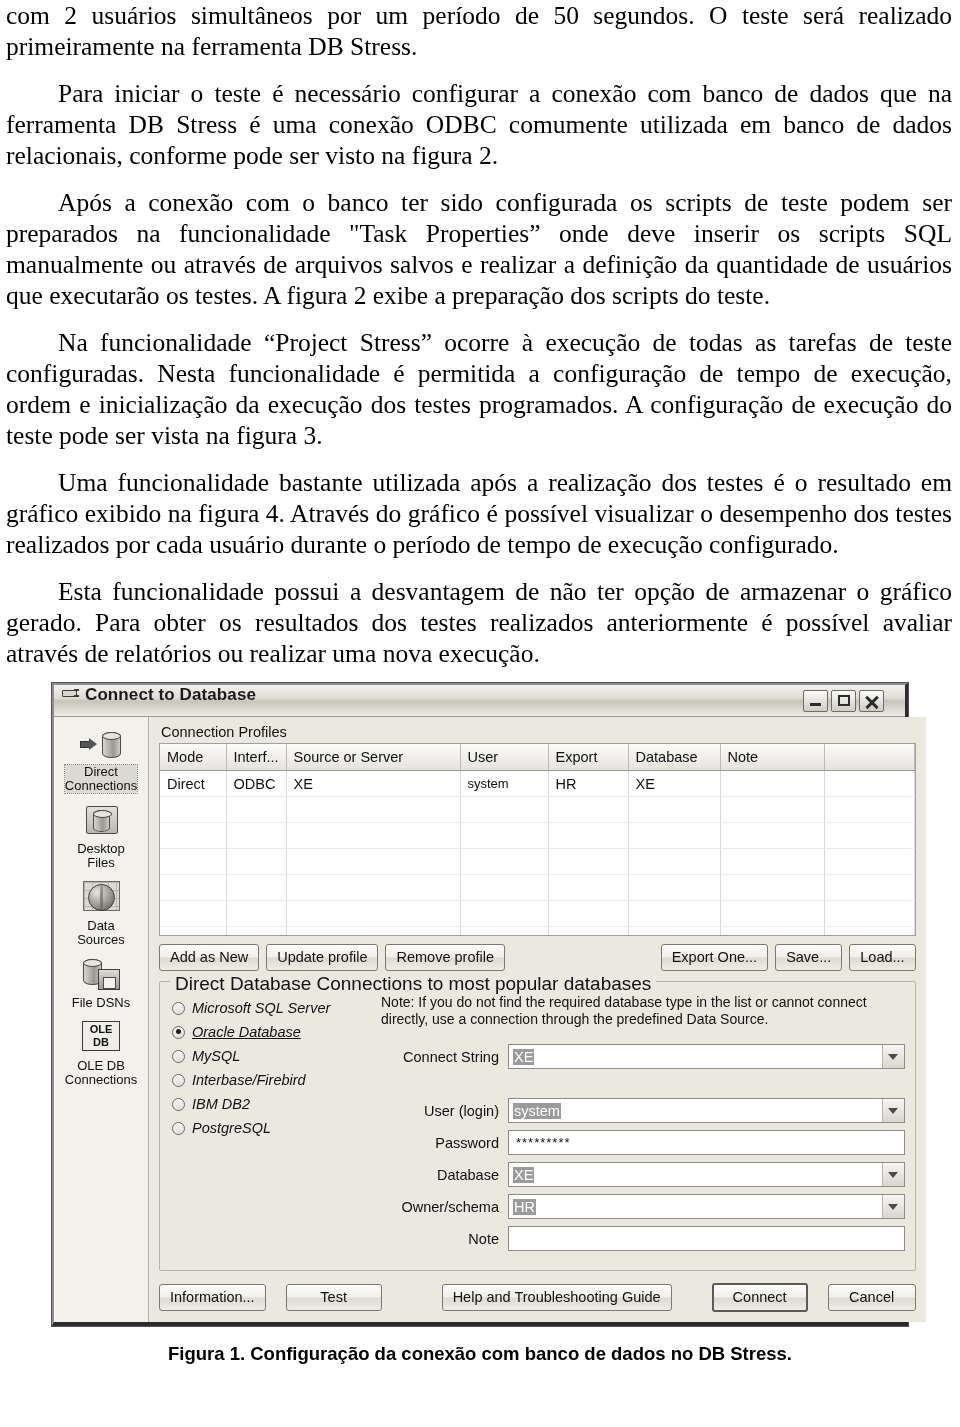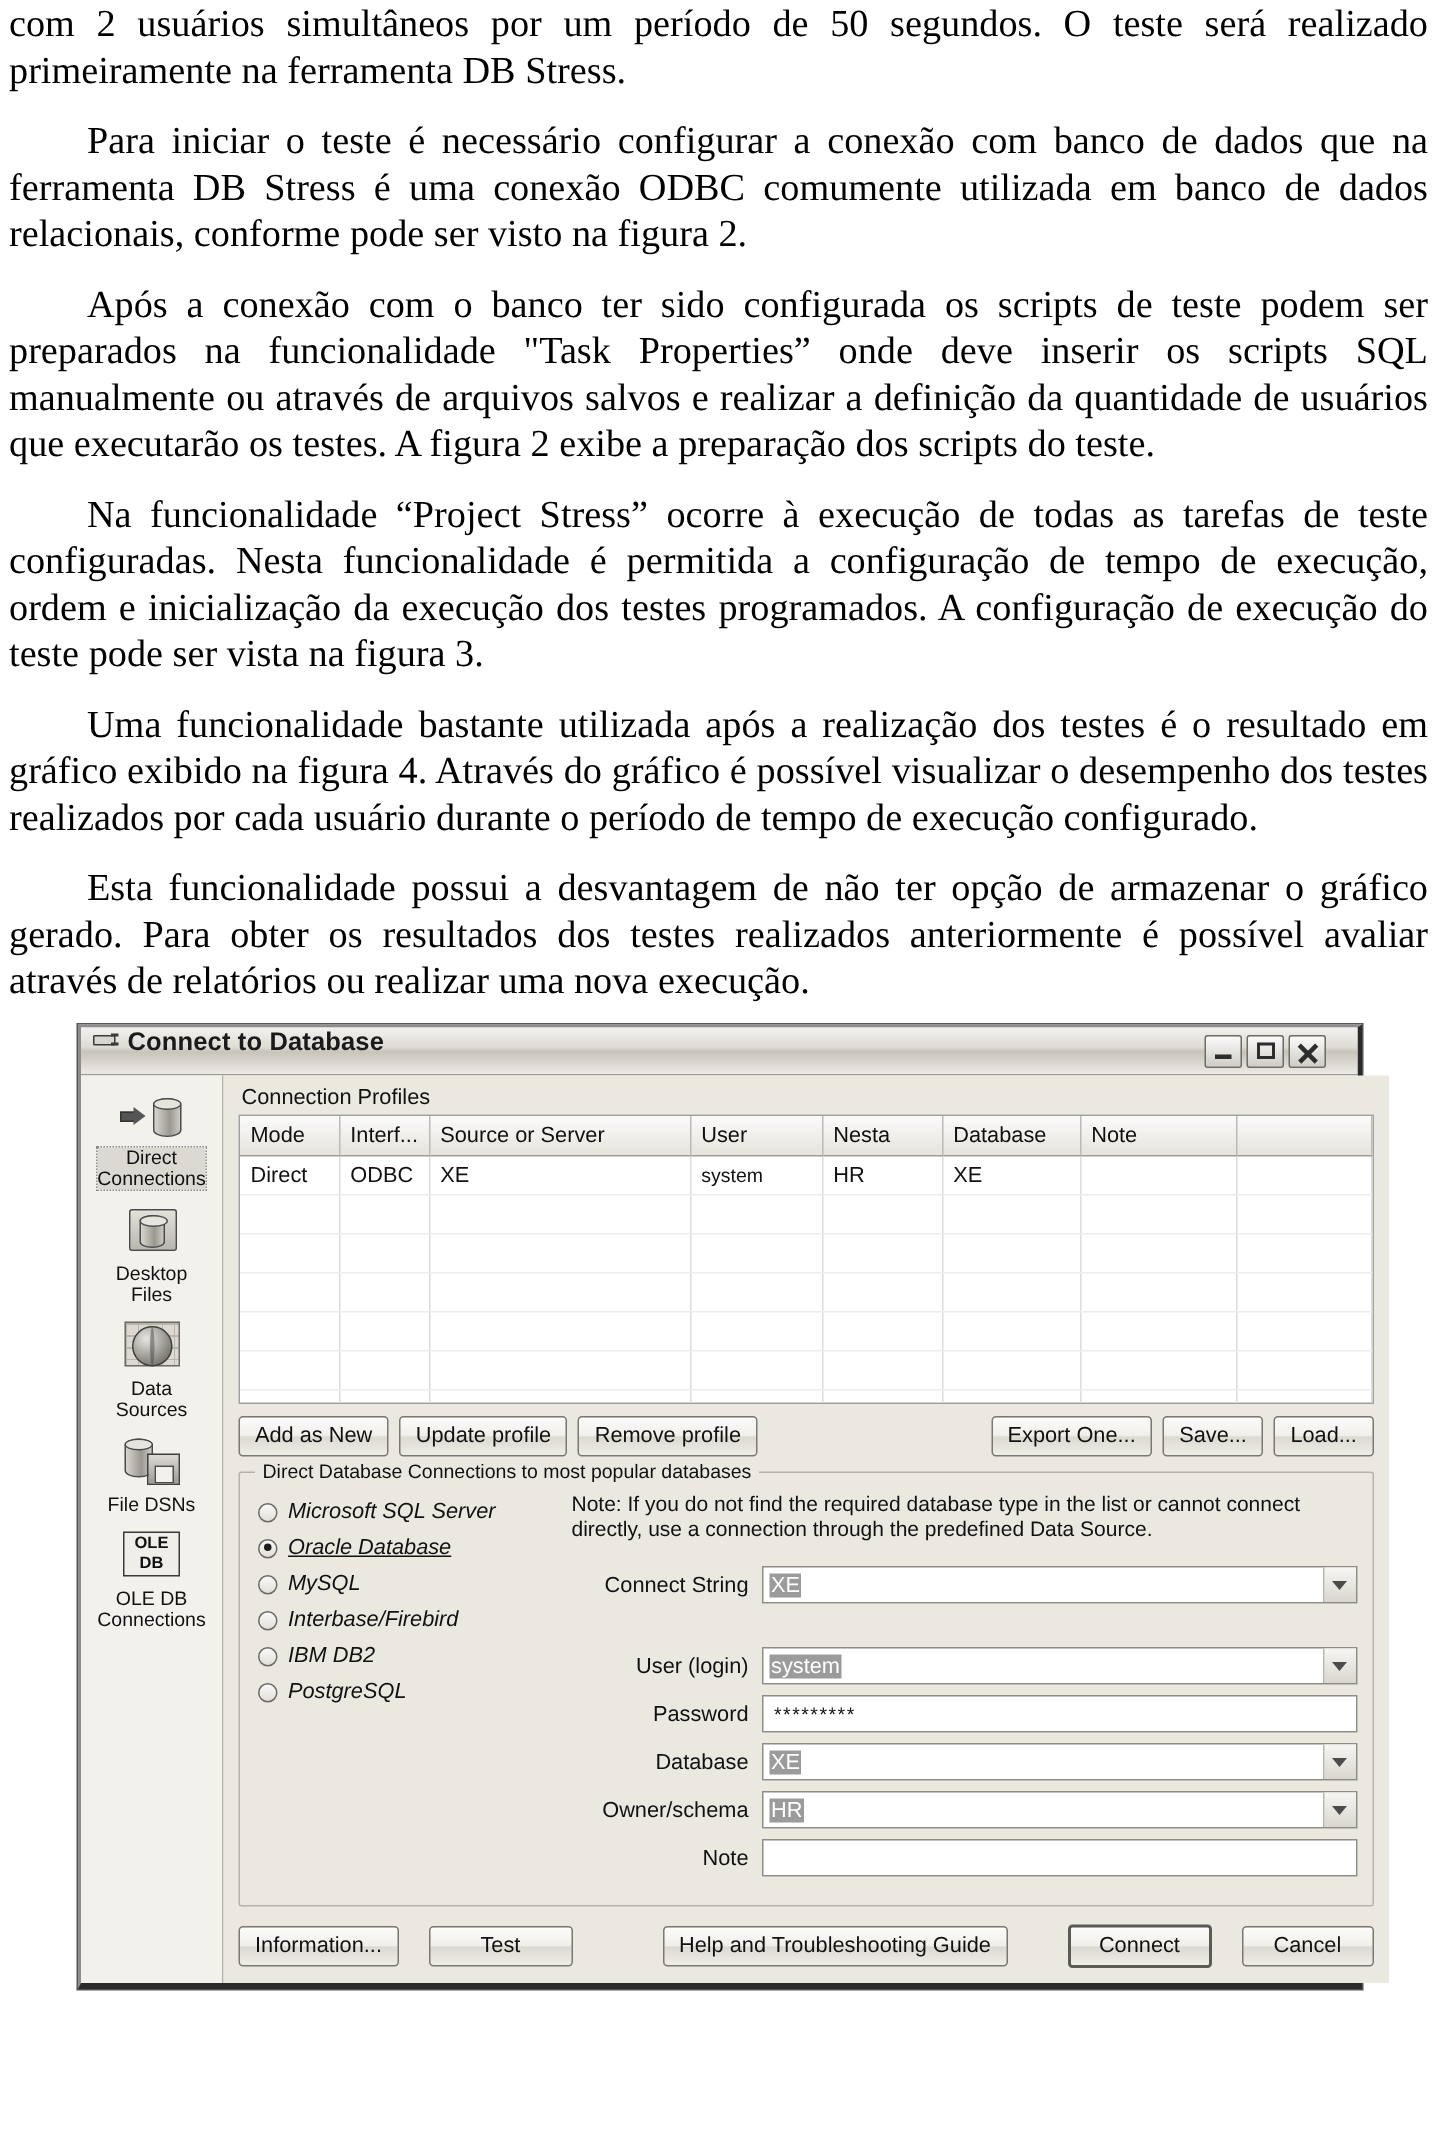--- a/index.html
+++ b/index.html
@@ -296,21 +296,21 @@
     border-radius: 2px;
     padding: 12px 10px 12px 12px;
     position: relative;
     background: #ebe8e0;
   }
   .group-title {
     position: absolute;
     top: -9px; left: 10px;
     background: #ebe8e0;
     padding: 0 5px;
-    font-size: 13px;
+    font-size: 19px;
     color: #111;
   }
   .group-inner { display: flex; }
   .radios { width: 205px; flex: none; padding-top: 2px; }
   .radio-row {
     display: flex;
     align-items: center;
     height: 24px;
     font-size: 14.5px;
     color: #111;
@@ -522,21 +522,21 @@
                 <col style="width:92px">
               <col style="width:104px">
                 <col>
             </colgroup>
             <thead>
               <tr>
                 <th>Mode</th>
                 <th>Interf...</th>
                 <th>Source or Server</th>
                 <th>User</th>
-                <th>Nesta</th>
+                <th>Export</th>
                 <th>Database</th>
                 <th>Note</th>
                 <th></th>
               </tr>
             </thead>
             <tbody>
               <tr>
                 <td>Direct</td>
                 <td>ODBC</td>
                 <td>XE</td>
@@ -732,13 +732,14 @@
           <button class="btn">Help and Troubleshooting Guide</button>
           <span class="spacer"></span>
           <button class="btn default" style="min-width:96px">Connect</button>
           <button class="btn" style="min-width:88px">Cancel</button>
         </div>
 
       </div>
     </div>
   </div>
 
+  <div class="caption">Figura 1. Configuração da conexão com banco de dados no DB Stress.</div>
 </div>
 
 </body></html>

